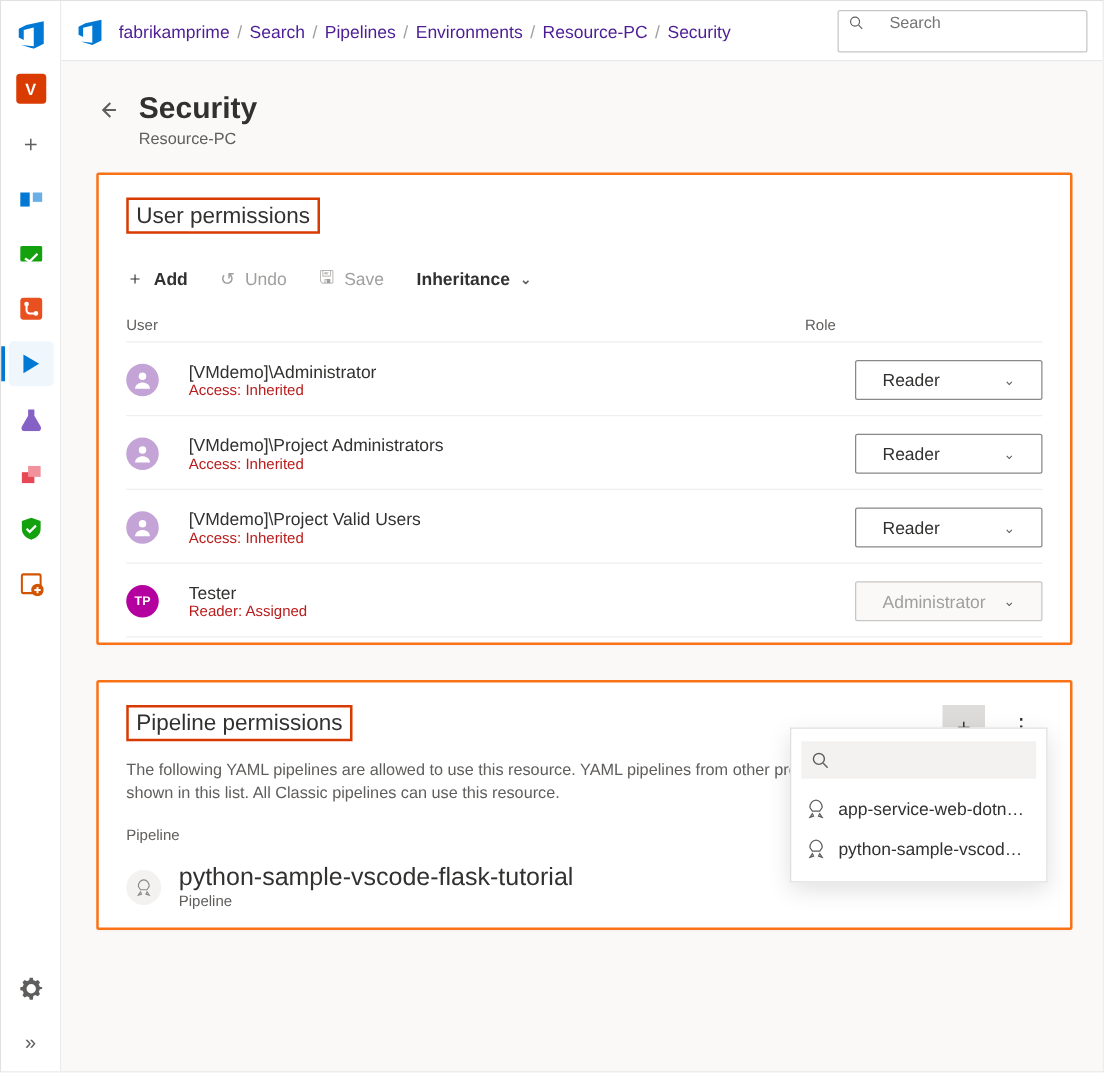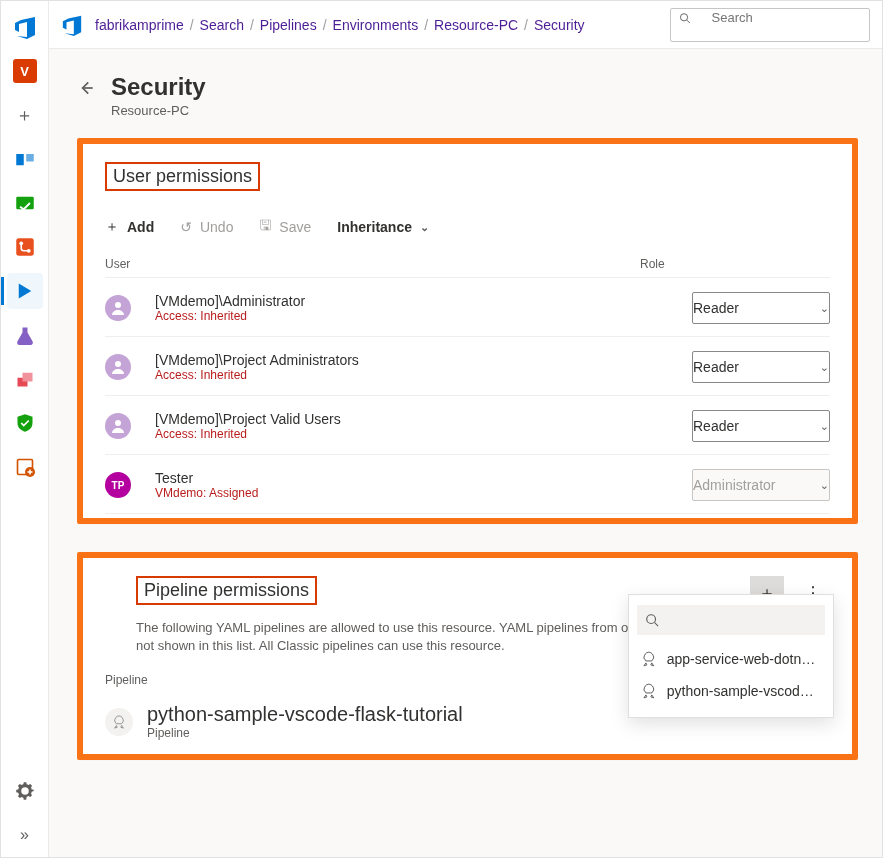--- a/index.html
+++ b/index.html
@@ -51,50 +51,50 @@
   .search input {
     border:none; outline:none; font-size:13px; width:100%; background:transparent;
   }
   
   .page-scroll { overflow-y:auto; padding:24px 24px 32px 28px; }
   .page-head { display:flex; align-items:flex-start; gap:16px; margin-bottom:20px; }
   .back-btn { margin-top:6px; color:#605e5c; cursor:pointer; }
   .page-title { font-size:24px; font-weight:600; }
   .page-sub { font-size:13px; color:#605e5c; margin-top:2px; }
   
-  .panel { background:#fff; border:6px solid #f97316; border-radius:2px; padding:18px 22px 4px; margin-bottom:28px; box-shadow:0 1px 1px rgba(0,0,0,0.02); position:relative; }
+  .panel { background:#fff; border:2px solid #f97316; border-radius:2px; padding:18px 22px 4px; margin-bottom:28px; box-shadow:0 1px 1px rgba(0,0,0,0.02); position:relative; }
   .panel-title { font-size:18px; font-weight:400; }
   .highlight-box { border:2px solid #d83b01; padding:2px 6px; display:inline-block; margin-bottom:10px; }
   
   .cmdbar { display:flex; align-items:center; gap:26px; padding:14px 0 10px; color:#323130; }
   .cmd { display:flex; align-items:center; gap:8px; cursor:pointer; }
   .cmd.disabled { color:#a19f9d; cursor:default; }
   .cmd .ico { font-size:14px; }
   .cmd.inherit { font-weight:600; }
   
   .tbl-head { display:flex; color:#605e5c; font-size:12px; padding:8px 0 6px; }
   .col-user { flex:1; }
   .col-role { width:190px; }
   .row { display:flex; align-items:center; padding:14px 0 12px; border-top:1px solid #eee; }
   .row:last-child { border-bottom:1px solid #eee; }
   .avatar { width:26px; height:26px; border-radius:50%; margin-right:24px; display:flex; align-items:center; justify-content:center; flex-shrink:0; }
   .avatar.group { background:#c4a3d6; }
   .avatar.user { background:#b4009e; color:#fff; font-size:10px; font-weight:600; }
   .uname { font-size:14px; }
   .uaccess { font-size:12px; color:#b91c1c; }
   .role-select {
-    width:138px; height:32px; border:1px solid #8a8886; border-radius:2px;
-    display:flex; align-items:center; justify-content:space-between; padding:0 0;
+    width:150px; height:32px; border:1px solid #8a8886; border-radius:2px;
+    display:flex; align-items:center; justify-content:space-between; padding:0 21px;
     font-size:14px; cursor:pointer; background:#fff;
   }
   .role-select.disabled { border-color:#c8c6c4; color:#a19f9d; background:#faf9f8; cursor:default; }
   .chev { font-size:11px; color:#605e5c; }
   
   .pp-head { display:flex; align-items:flex-start; gap:12px; }
-  .pp-text { flex:1;margin-left:31px; }
+  .pp-text { flex:1; }
   .pp-desc { font-size:13px; color:#605e5c; line-height:1.4; margin-top:4px; }
   .icon-btn {
     width:34px; height:34px; display:flex; align-items:center; justify-content:center;
     border:none; background:#dedcda; cursor:pointer; font-size:18px; color:#323130;
   }
   .icon-btn.menu { background:transparent; }
   .pp-col-head { font-size:12px; color:#605e5c; margin-top:18px; }
   .pp-row { display:flex; align-items:center; gap:14px; padding:16px 0 10px; }
   .pp-icon { width:28px; height:28px; border-radius:50%; background:#f3f2f1; display:flex; align-items:center; justify-content:center; }
   .pp-name { font-size:20px; }
@@ -309,21 +309,21 @@
           <div class="role-select">
             <span>Reader</span>
               <span class="chev">⌄</span>
           </div>
         </div>
         
         <div class="row">
           <div class="avatar user">TP</div>
           <div class="col-user">
             <div class="uname">Tester</div>
-            <div class="uaccess">VMdemo: Assigned</div>
+            <div class="uaccess">Reader: Assigned</div>
           </div>
           <div class="role-select disabled">
             <span>Administrator</span>
               <span class="chev">⌄</span>
           </div>
         </div>
       </div>
 
       <div class="panel">
         <div class="pp-head">

